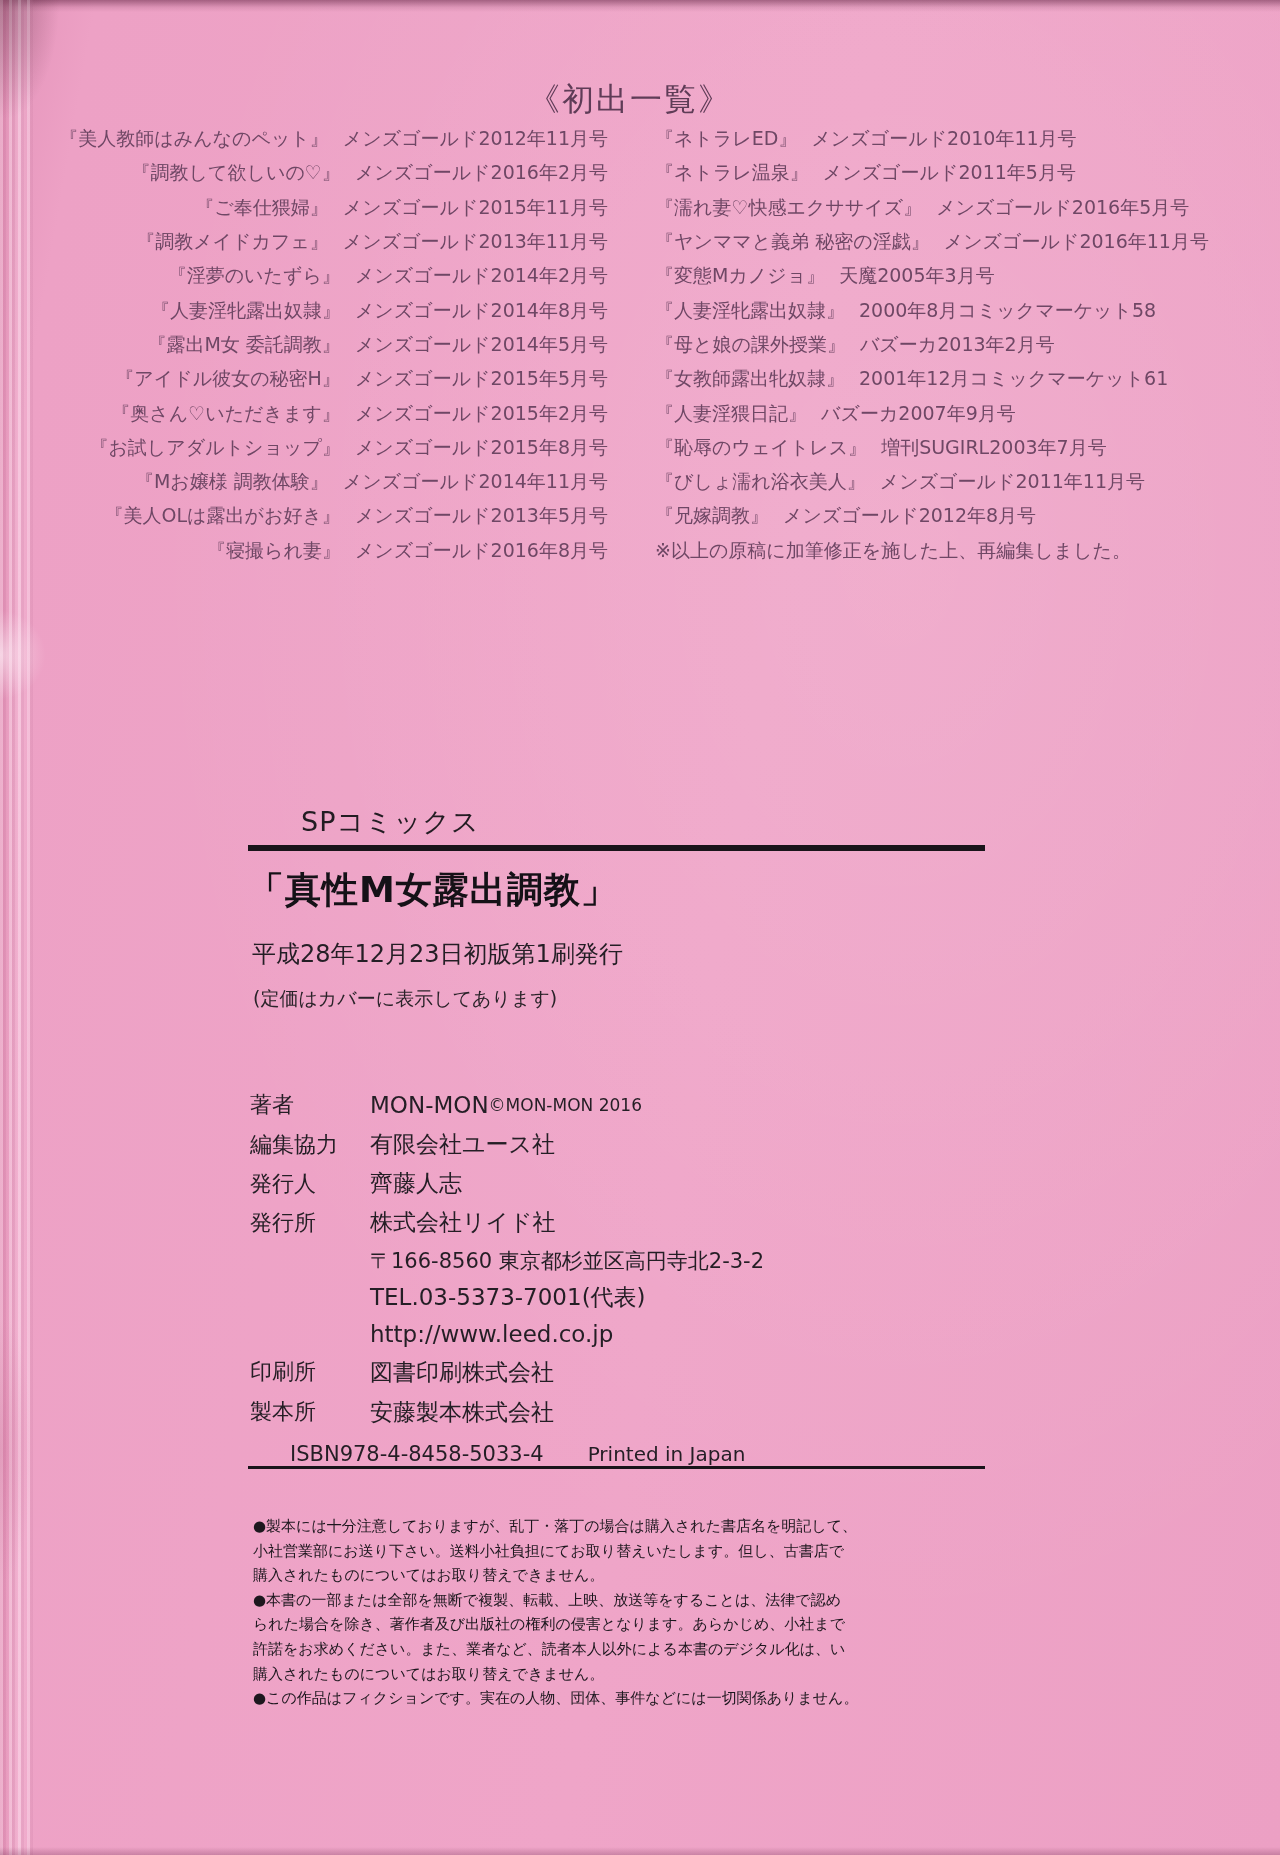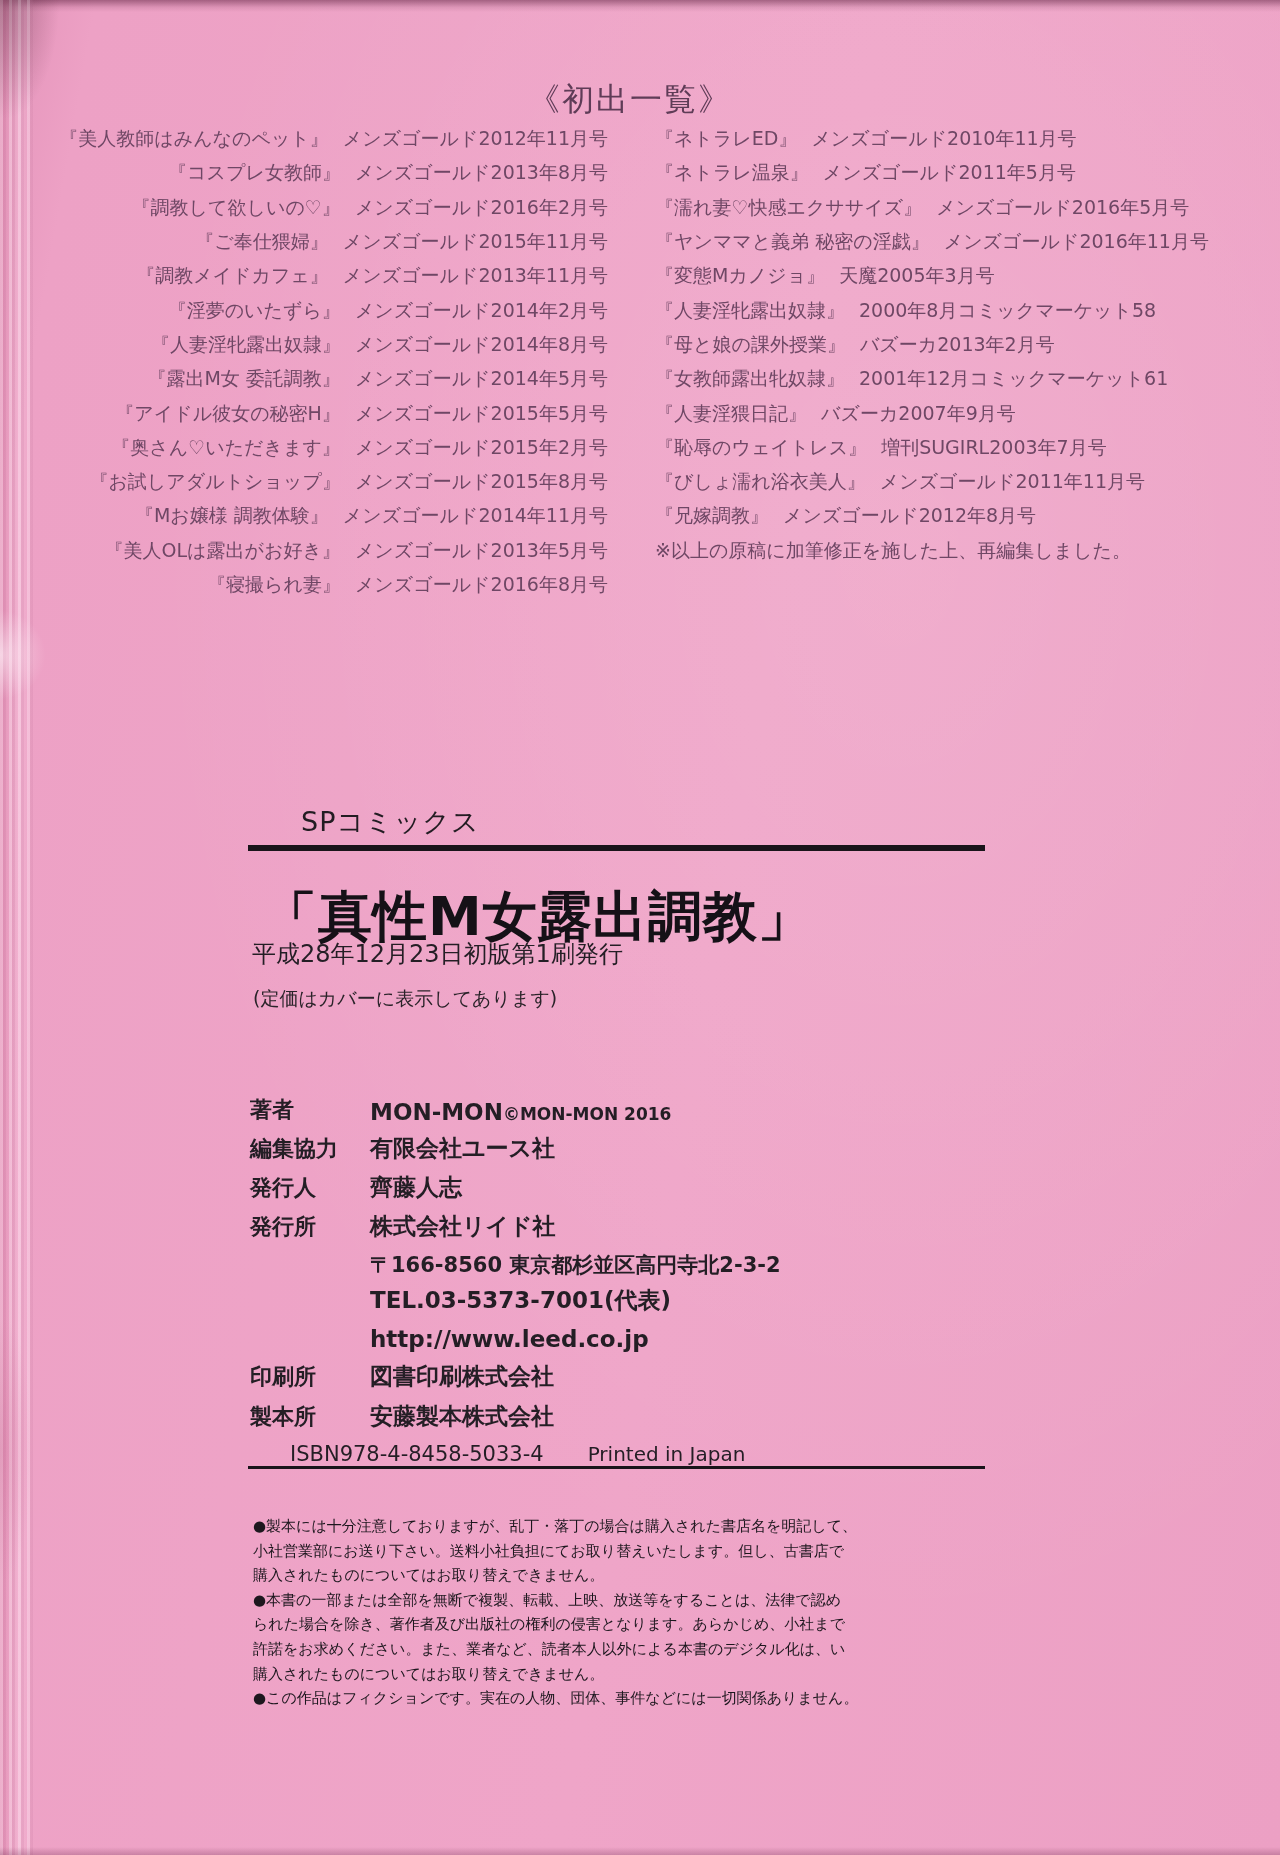--- a/index.html
+++ b/index.html
@@ -44,26 +44,26 @@
   .col-right{left:655px;width:580px;}
   .lrow{height:34.3px;display:flex;align-items:center;column-gap:14px;white-space:nowrap;
     font-size:19px;color:#6f4765;}
   .col-left .lrow{justify-content:flex-end;}
   .col-right .lrow{justify-content:flex-start;}
   .note-row{font-size:19px;}
 
   
   .series{position:absolute;left:253px;top:804px;font-size:27px;color:#221c22;letter-spacing:1px;margin-left:48px;}
   .rule-thick{position:absolute;left:248px;top:845px;width:737px;height:6px;background:#19141a;}
-  .book-title{position:absolute;left:248px;top:866px;font-size:54px;font-weight:700;color:#151117;letter-spacing:1px;margin:15px;}
+  .book-title{position:absolute;left:248px;top:866px;font-size:36px;font-weight:700;color:#151117;letter-spacing:1px;margin:0;}
   .edition{position:absolute;left:252px;top:938px;font-size:24px;color:#241e25;}
   .price-note{position:absolute;left:253px;top:986px;font-size:19px;color:#2a2329;}
 
   .credits{position:absolute;left:250px;top:1085px;width:740px;color:#241e25;}
-  .crow{display:flex;align-items:flex-end;font-weight:bold;}
+  .crow{display:flex;align-items:center;}
   .crow .lab{width:120px;font-size:22px;flex:0 0 120px;}
   .crow .val{font-size:23px;}
   .crow .extra{font-size:17px;padding-bottom:1px;}
   .r-h40{height:40px;}.r-h39{height:39px;}.r-h37{height:37px;}.r-h36{height:36px;}
   .indent{padding-left:120px;}
   .addr{font-size:21px;}
   .tel,.url{font-size:23px;}
   .isbn-row{height:34px;display:flex;align-items:flex-end;column-gap:44px;margin-left:40px;}
   .isbn-row .isbn{font-size:21px;}
   .isbn-row .printed{font-size:20px;}
@@ -85,24 +85,20 @@
   <div class="edge-bottom"></div>
 
   <div class="heading">《初出一覧》</div>
 
   <div class="col col-left">
     <div class="lrow">
         <span>『美人教師はみんなのペット』</span>
         <span>メンズゴールド2012年11月号</span>
       </div>
     <div class="lrow">
-        <span>『コスプレ女教師』</span>
-        <span>メンズゴールド2013年8月号</span>
-      </div>
-    <div class="lrow">
         <span>『調教して欲しいの♡』</span>
         <span>メンズゴールド2016年2月号</span>
       </div>
     <div class="lrow">
         <span>『ご奉仕猥婦』</span>
         <span>メンズゴールド2015年11月号</span>
       </div>
     <div class="lrow">
         <span>『調教メイドカフェ』</span>
         <span>メンズゴールド2013年11月号</span>

